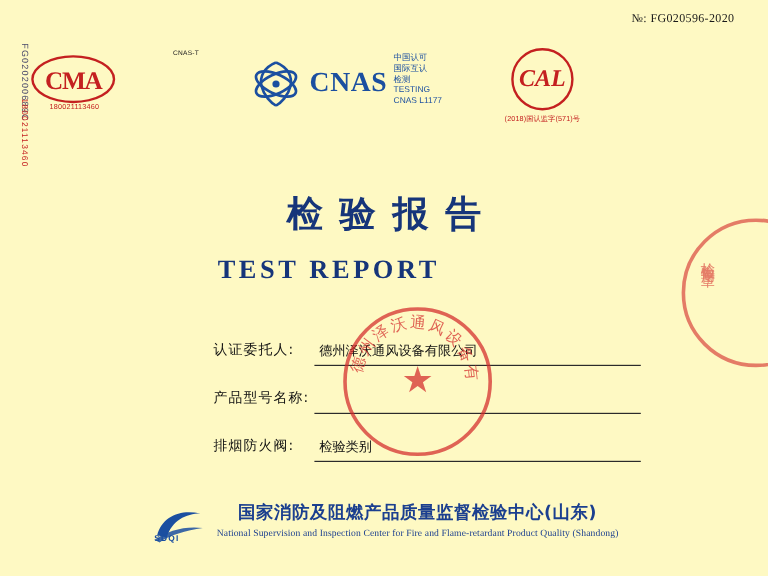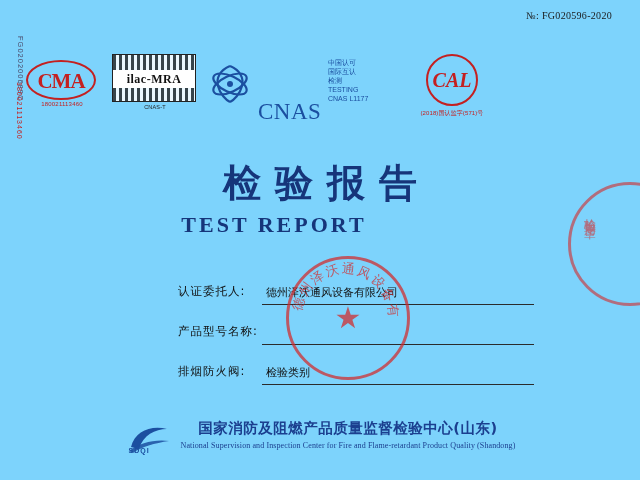--- a/index.html
+++ b/index.html
@@ -10,21 +10,21 @@
     width: 640px;
     height: 480px;
     background: #ffffff;
     font-family: "Liberation Sans", sans-serif;
     overflow: hidden;
   }
   .page {
     position: relative;
     width: 640px;
     height: 480px;
-    background: #7dd3fc;
+    background: #fef9c3;
     box-sizing: border-box;
   }
   
   .report-no {
     position: absolute;
     top: 10px;
     right: 28px;
     font-size: 10px;
     color: #1a1a1a;
     letter-spacing: 0.3px;
@@ -39,21 +39,21 @@
     color: #4a4a6a;
     letter-spacing: 1px;
     font-family: "Liberation Sans", sans-serif;
   }
   .vcode-left { left: 16px; top: 36px; }
   .vcode-left2 { left: 16px; top: 82px; color: #c42020; font-size: 7px; }
 
   
   .logos {
     position: absolute;
-    top: 52px;
+    top: 38px;
     left: 0;
     width: 507px;
     height: 80px;
   }
   .logo {
     position: absolute;
     text-align: center;
   }
   
   .logo-cma { left: 26px; top: 8px; width: 72px; }
@@ -110,25 +110,24 @@
   .logo-cnas { left: 208px; top: 6px; width: 170px; text-align: left; }
   .cnas-flower {
     position: absolute;
     left: 0; top: 4px;
     width: 44px; height: 44px;
   }
   .cnas-word {
     position: absolute;
     left: 50px; top: 12px;
     font-size: 23px;
-    font-weight: normal;
+    font-weight: bold;
     color: #1b4fa0;
     letter-spacing: 0.5px;
     font-family: "Liberation Serif", serif;
-    margin-top: 29px;
   }
   .cnas-cn {
     position: absolute;
     left: 120px; top: 0px;
     font-size: 7px;
     color: #1b4fa0;
     line-height: 9px;
     text-align: left;
   }
   
@@ -157,21 +156,21 @@
     margin-top: 3px;
     letter-spacing: 0.1px;
   }
 
   
   .title-cn {
     position: absolute;
     top: 158px;
     left: 0; width: 640px;
     text-align: center;
-    font-size: 38px;
+    font-size: 30px;
     font-weight: bold;
     letter-spacing: 14px;
     color: #16357a;
     font-family: Liberation Sans, sans-serif;
     text-indent: 14px;
   }
   .title-en {
     position: absolute;
     top: 212px;
     left: 0; width: 548px;
@@ -319,24 +318,20 @@
   <div class="vcode vcode-left2">180021113460</div>
 
   <div class="logos">
 
     <div class="logo logo-cma">
       <div class="cma-oval">CMA</div>
       <div class="cma-sub">180021113460</div>
     </div>
 
     <div class="logo logo-ilac">
-      <div class="ilac-box">
-        <div class="ilac-stripes"></div>
-        <div class="ilac-band">ilac-MRA</div>
-      </div>
       <div class="ilac-sub">CNAS-T</div>
     </div>
 
     <div class="logo logo-cnas">
       <svg class="cnas-flower" viewBox="0 0 44 44">
         <g fill="none" stroke="#1b4fa0" stroke-width="2.2">
           <path d="M22 4 C32 8 36 16 34 24 C32 32 26 38 22 40"></path>
           <path d="M22 4 C12 8 8 16 10 24 C12 32 18 38 22 40"></path>
           <ellipse cx="22" cy="22" rx="18" ry="8" transform="rotate(-25 22 22)"></ellipse>
           <ellipse cx="22" cy="22" rx="18" ry="8" transform="rotate(25 22 22)"></ellipse>

